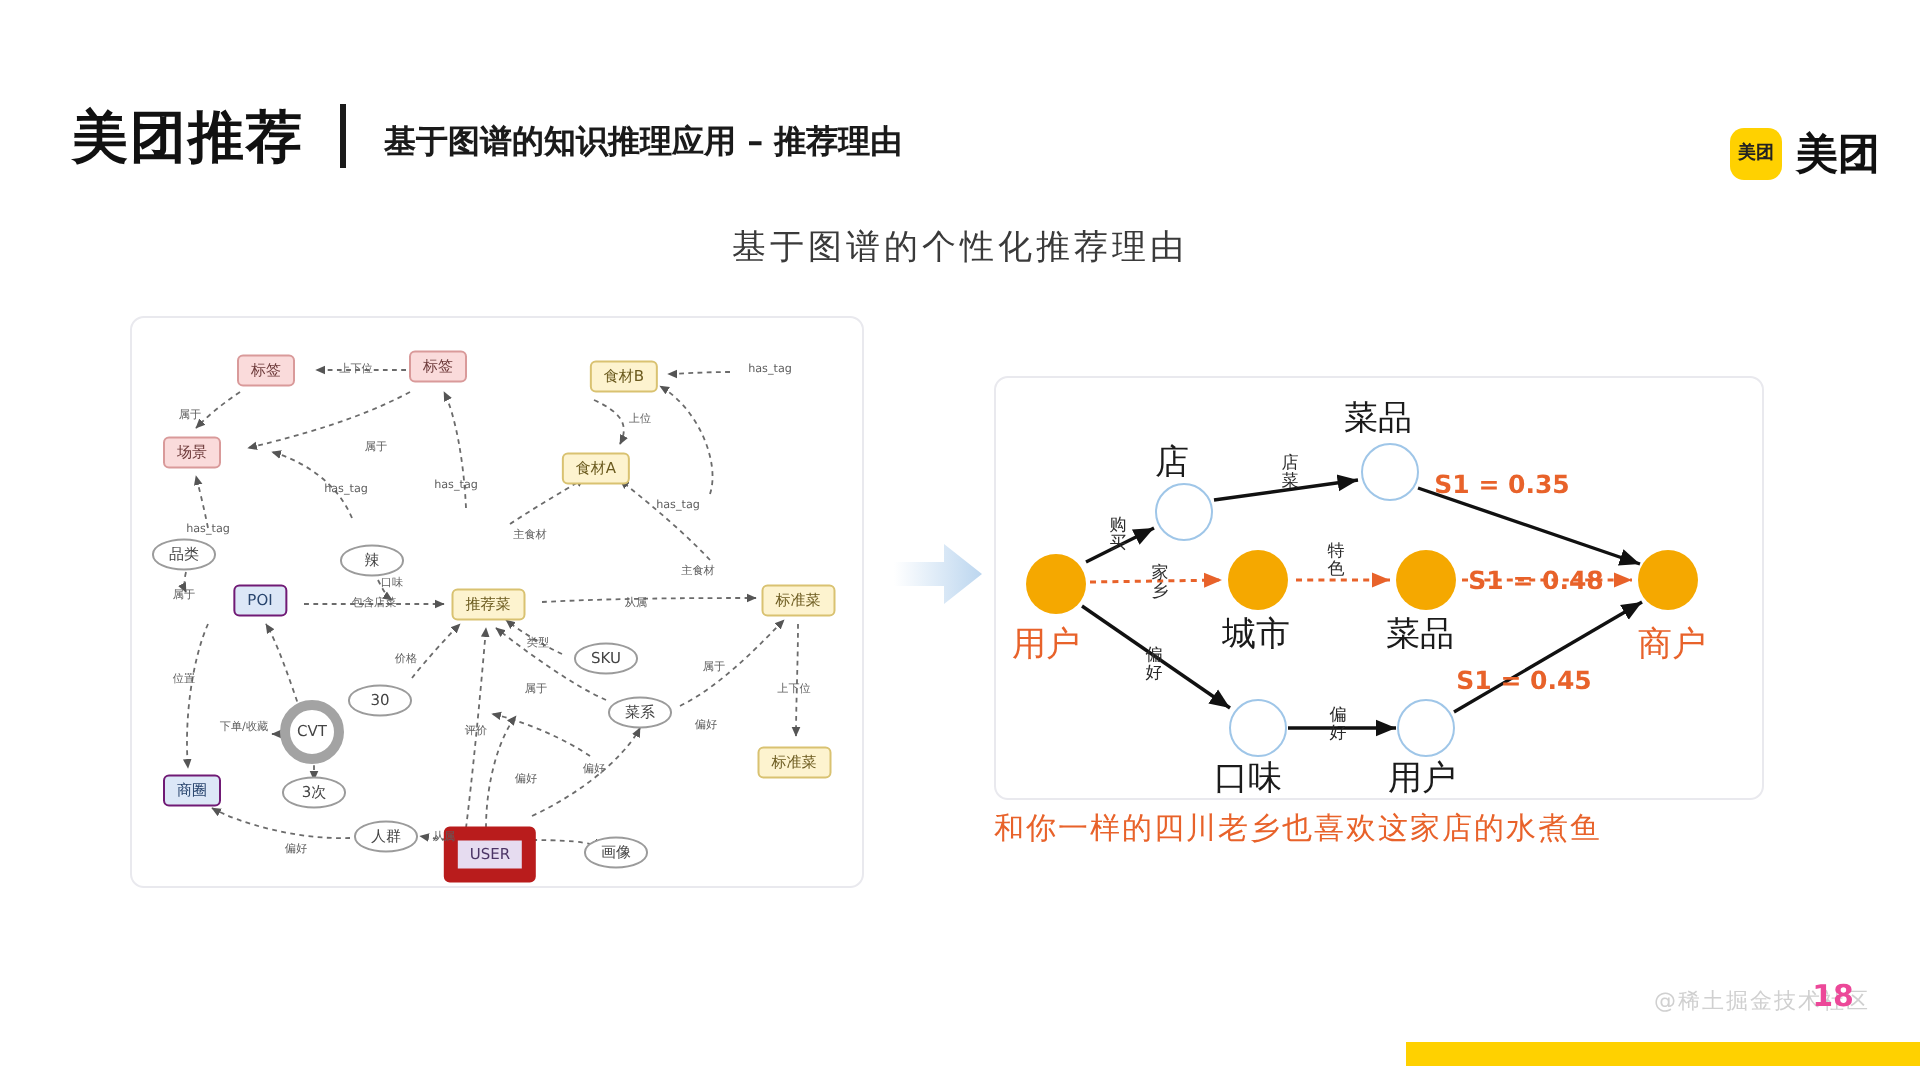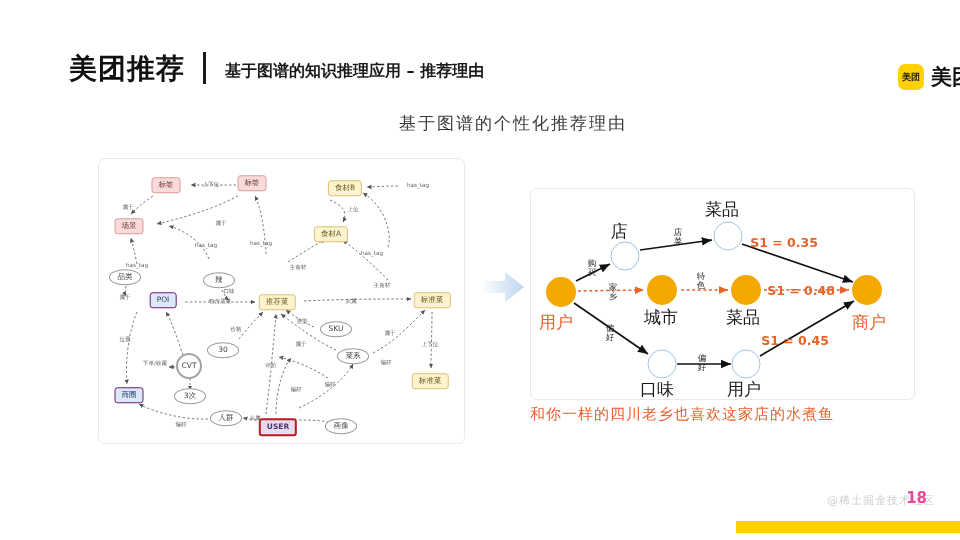--- a/index.html
+++ b/index.html
@@ -1,21 +1,21 @@
 <!DOCTYPE html>
 <html><head>
 <meta charset="utf-8">
 <style>
   html,body{margin:0;padding:0;}
   body{
     width:960px;height:540px;overflow:hidden;background:#ffffff;
     font-family:"Liberation Sans","DejaVu Sans",sans-serif;
     position:relative;
   }
-  #slide{position:absolute;inset:0;background:#fff;margin-left:33px;}
+  #slide{position:absolute;inset:0;background:#fff;}
 
   
   .hdr{position:absolute;left:0;top:24px;width:960px;height:56px;}
   .hdr-title{
     position:absolute;left:36px;top:26px;
     font-size:28px;font-weight:bold;color:#111;letter-spacing:1px;
     font-family:"DejaVu Sans","Liberation Sans",sans-serif;
   }
   .hdr-divider{
     position:absolute;left:170px;top:28px;width:3px;height:32px;background:#1a1a1a;
@@ -55,27 +55,27 @@
     position:absolute;transform:translate(-50%,-50%);
     display:flex;align-items:center;justify-content:center;
     font-size:7.5px;line-height:1;white-space:nowrap;
     font-family:"DejaVu Sans","Liberation Sans",sans-serif;
     color:#3c3c3c;
   }
   .kg-rect{border-radius:3px;padding:3px 6px;}
   .n-pink{background:#fadbdb;border:1px solid #d99a9a;color:#6d3a3a;}
   .n-yellow{background:#fdf3cf;border:1px solid #d9c271;color:#6b5a1e;}
   .n-blue{background:#dce7f7;border:1px solid #701a75;color:#29456e;}
-  .n-purple{background:#e6dcf0;border:2px solid #b91c1c;color:#4c3566;font-weight:bold;}
+  .n-purple{background:#e6dcf0;border:7px solid #b91c1c;color:#4c3566;}
   .n-ell{
     border-radius:50%;border:1px solid #9b9b9b;background:#fff;color:#444;
     padding:3px 7px;min-width:16px;
   }
   .n-circ{
-    border-radius:50%;border:2px solid #a3a3a3;background:#fff;color:#444;
+    border-radius:50%;border:5px solid #a3a3a3;background:#fff;color:#444;
     width:22px;height:22px;padding:0;
   }
   .kg-lbl{
     position:absolute;transform:translate(-50%,-50%);
     font-size:5.6px;color:#5e5e5e;white-space:nowrap;
     font-family:"DejaVu Sans","Liberation Sans",sans-serif;
   }
 
   
   .rg-dot{

